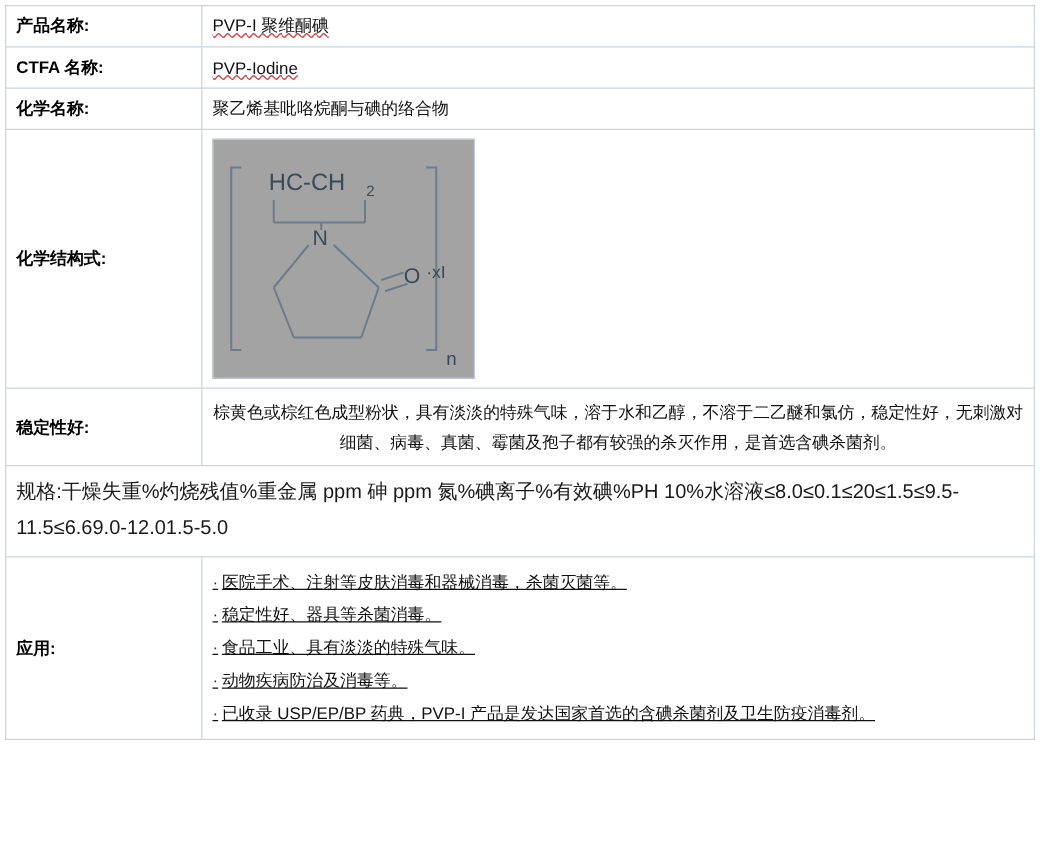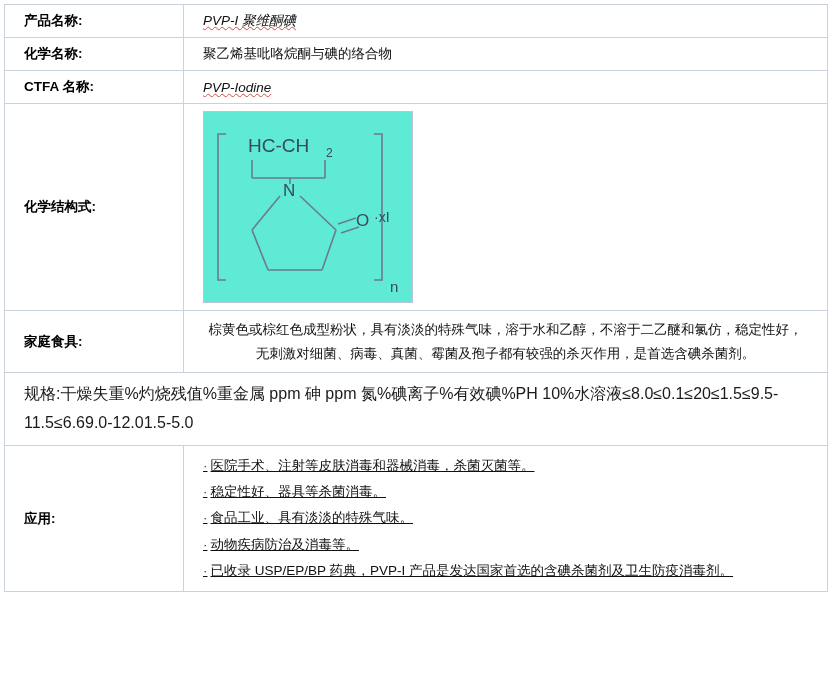--- a/index.html
+++ b/index.html
@@ -21,55 +21,54 @@
     padding: 4px 4px 0 4px;
   }
   table.spec {
     border-collapse: collapse;
     width: 824px;
     table-layout: fixed;
   }
   table.spec td {
     border: 1px solid #c9d3dd;
     vertical-align: middle;
-    padding: 7px 19px;
+    padding: 7px 8px;
   }
   td.label {
     width: 140px;
     font-weight: bold;
     font-size: 13.5px;
     color: #000000;
     vertical-align: middle;
     padding-left: 8px;
   }
   td.value {
     font-size: 13.5px;
     color: #111111;
   }
   .underline-red {
     text-decoration: underline;
     text-decoration-style: wavy;
     text-decoration-color: #d04a4a;
     text-decoration-thickness: 1px;
-    font-style: italic;
   }
   .formula-cell {
     font-size: 13.5px;
   }
   .formula-cell sub {
     font-size: 10px;
     vertical-align: sub;
   }
   .struct-cell {
     padding: 6px 8px;
   }
   .struct-box {
     width: 208px;
     height: 190px;
-    background: #5eead4;
+    background: #a3a3a3;
     border: 1px solid #b9c6d6;
     position: relative;
   }
   .struct-box svg {
     display: block;
   }
   .phys-cell {
     line-height: 1.75;
     font-size: 13.5px;
     text-align: center;
@@ -101,28 +100,28 @@
 <div class="sheet">
   <table class="spec">
     <tbody>
         <tr>
       <td class="label">产品名称:</td>
       <td class="value">
         <span class="underline-red">PVP-I 聚维酮碘</span>
       </td>
     </tr>
     <tr>
-      <td class="label">化学名称:</td>
-      <td class="value">聚乙烯基吡咯烷酮与碘的络合物</td>
-    </tr>
-    <tr>
       <td class="label">CTFA 名称:</td>
       <td class="value">
         <span class="underline-red">PVP-Iodine</span>
       </td>
+    </tr>
+    <tr>
+      <td class="label">化学名称:</td>
+      <td class="value">聚乙烯基吡咯烷酮与碘的络合物</td>
     </tr>
     <tr>
       <td class="label">化学结构式:</td>
       <td class="value struct-cell">
         <div class="struct-box">
           <svg width="208" height="190" viewBox="0 0 208 190">
             <g stroke="#6b7b8c" stroke-width="1.6" fill="none">
 
               <path d="M22 22 L14 22 L14 168 L22 168"></path>
 
@@ -148,21 +147,21 @@
             <text x="122" y="45" font-family="'Liberation Sans',sans-serif" font-size="12" fill="#3a4a5a">2</text>
             <text x="79" y="84" font-family="'Liberation Sans',sans-serif" font-size="17" fill="#3a4a5a">N</text>
             <text x="152" y="114" font-family="'Liberation Sans',sans-serif" font-size="17" fill="#3a4a5a">O</text>
             <text x="170" y="110" font-family="'Liberation Sans',sans-serif" font-size="14" fill="#3a4a5a">·xI</text>
             <text x="186" y="180" font-family="'Liberation Sans',sans-serif" font-size="15" fill="#3a4a5a">n</text>
           </svg>
         </div>
       </td>
     </tr>
     <tr>
-      <td class="label">家庭食具:</td>
+      <td class="label">稳定性好:</td>
       <td class="value phys-cell">棕黄色或棕红色成型粉状，具有淡淡的特殊气味，溶于水和乙醇，不溶于二乙醚和氯仿，稳定性好，无刺激对细菌、病毒、真菌、霉菌及孢子都有较强的杀灭作用，是首选含碘杀菌剂。</td>
     </tr>
     <tr class="spec-row">
       <td colspan="2">规格:干燥失重%灼烧残值%重金属 ppm 砷 ppm 氮%碘离子%有效碘%PH 10%水溶液≤8.0≤0.1≤20≤1.5≤9.5-11.5≤6.69.0-12.01.5-5.0</td>
     </tr>
     <tr>
       <td class="label label-app">应用:</td>
       <td class="value app-list">
         <div><span class="dot">·</span><span>医院手术、注射等皮肤消毒和器械消毒，杀菌灭菌等。</span></div>
         <div><span class="dot">·</span><span>稳定性好、器具等杀菌消毒。</span></div>

